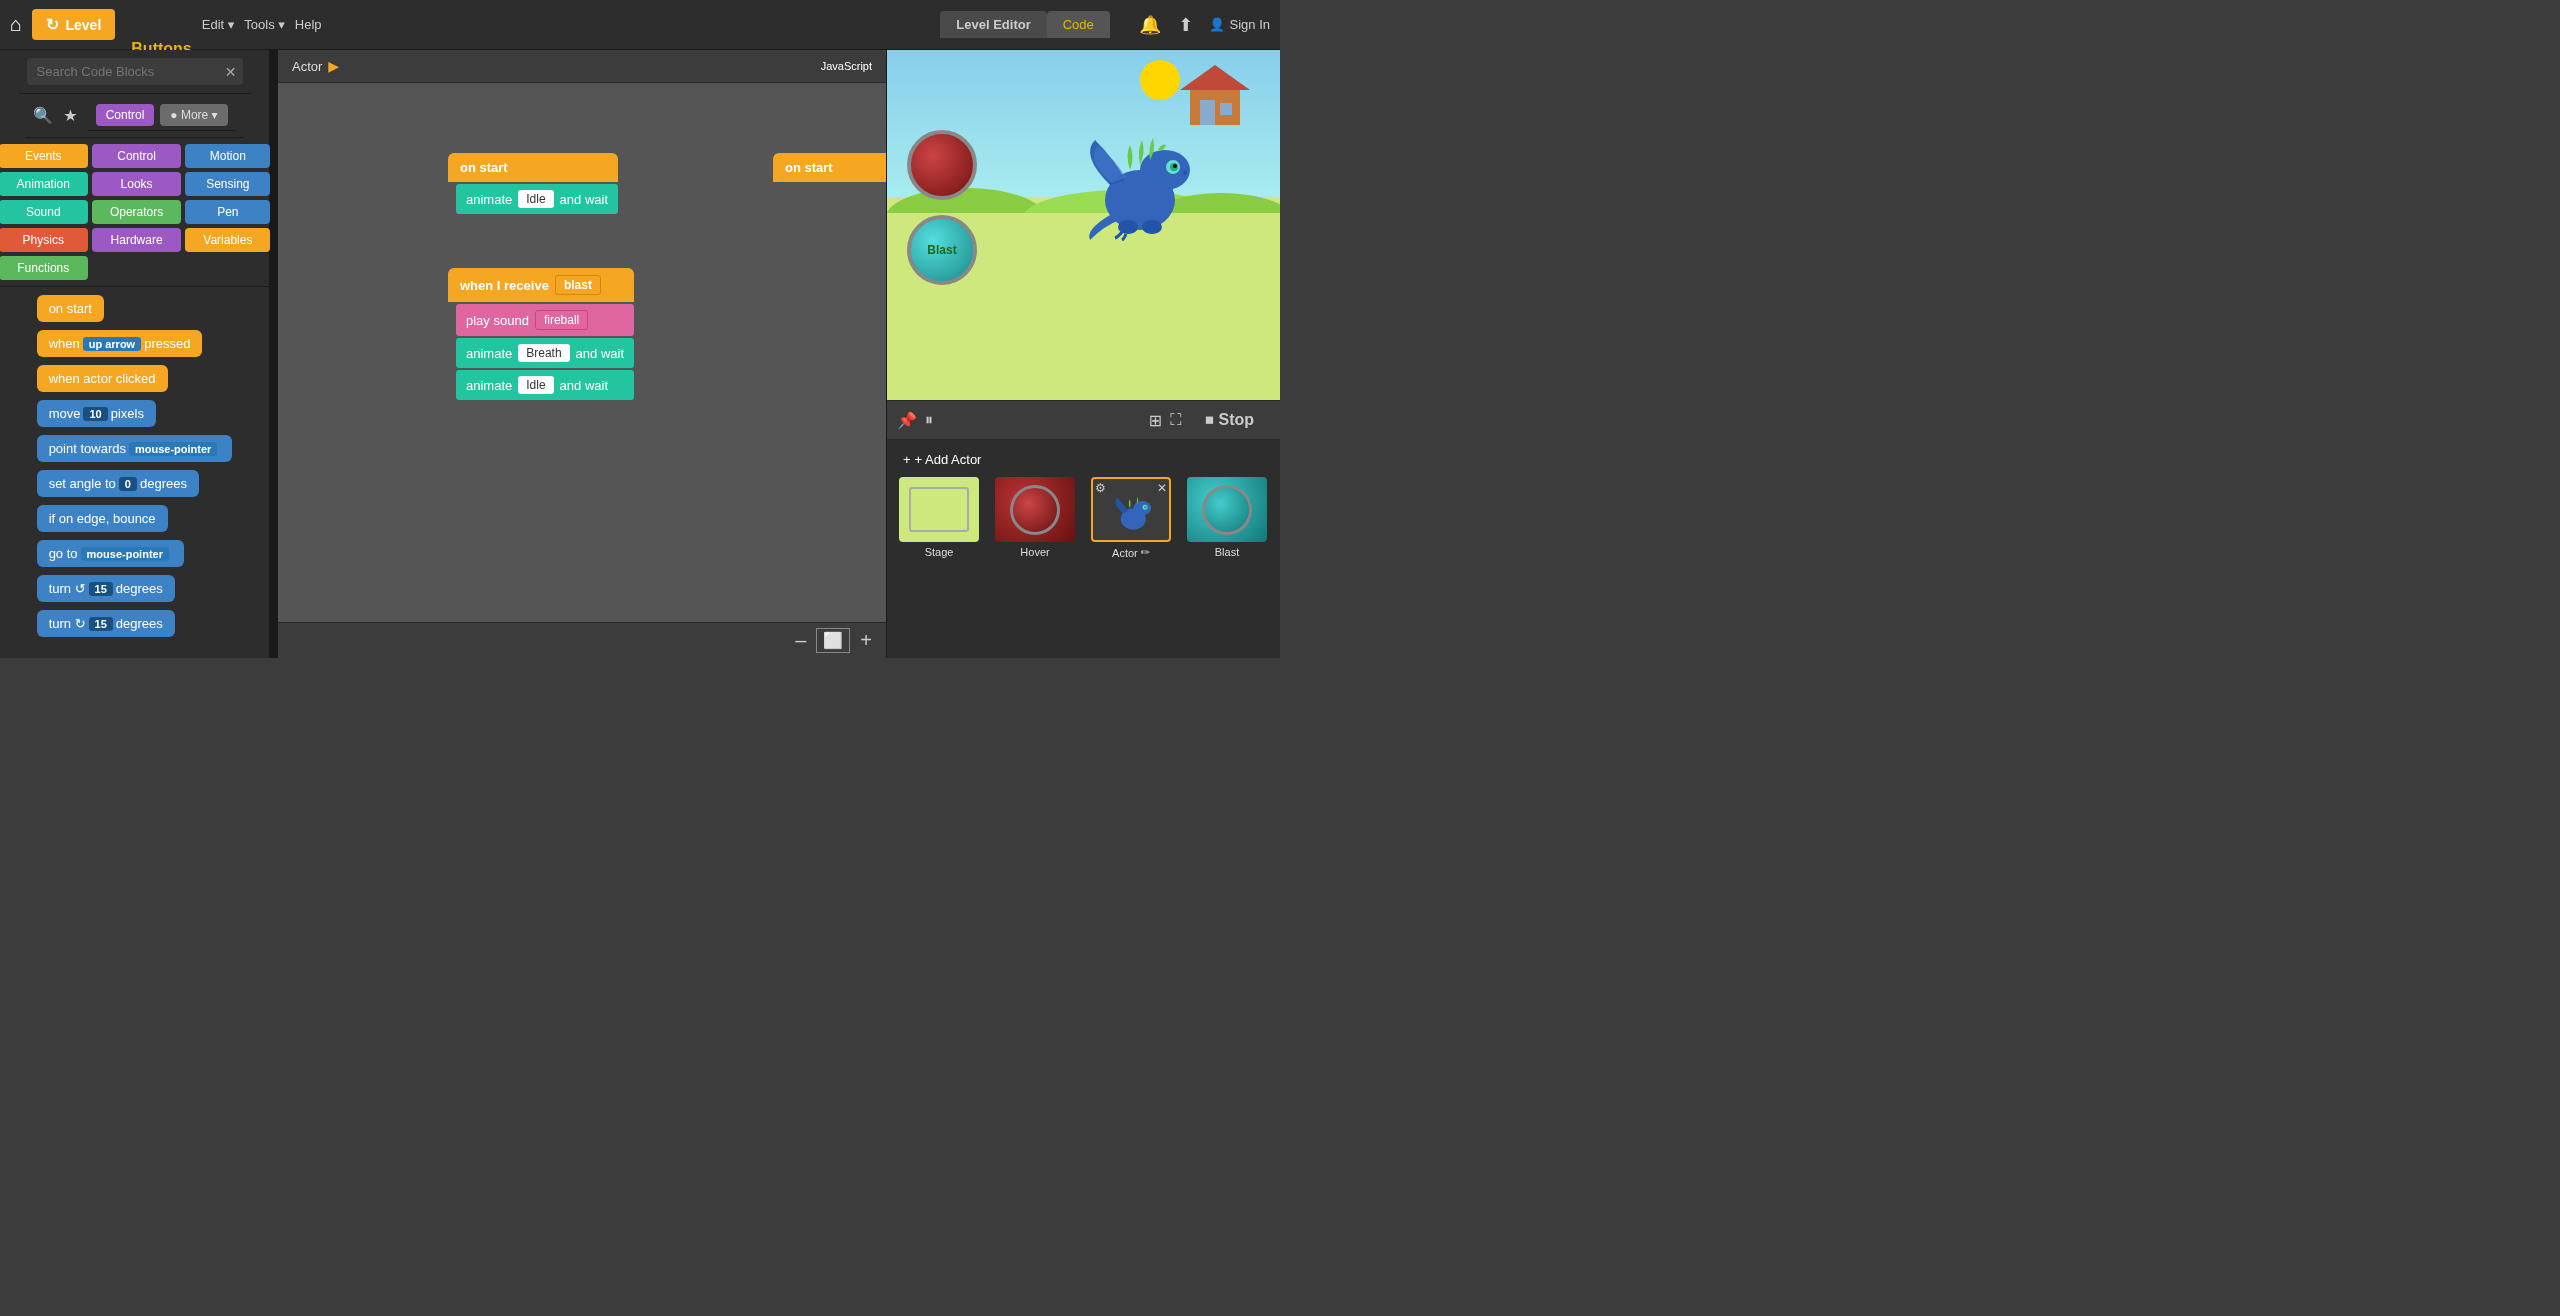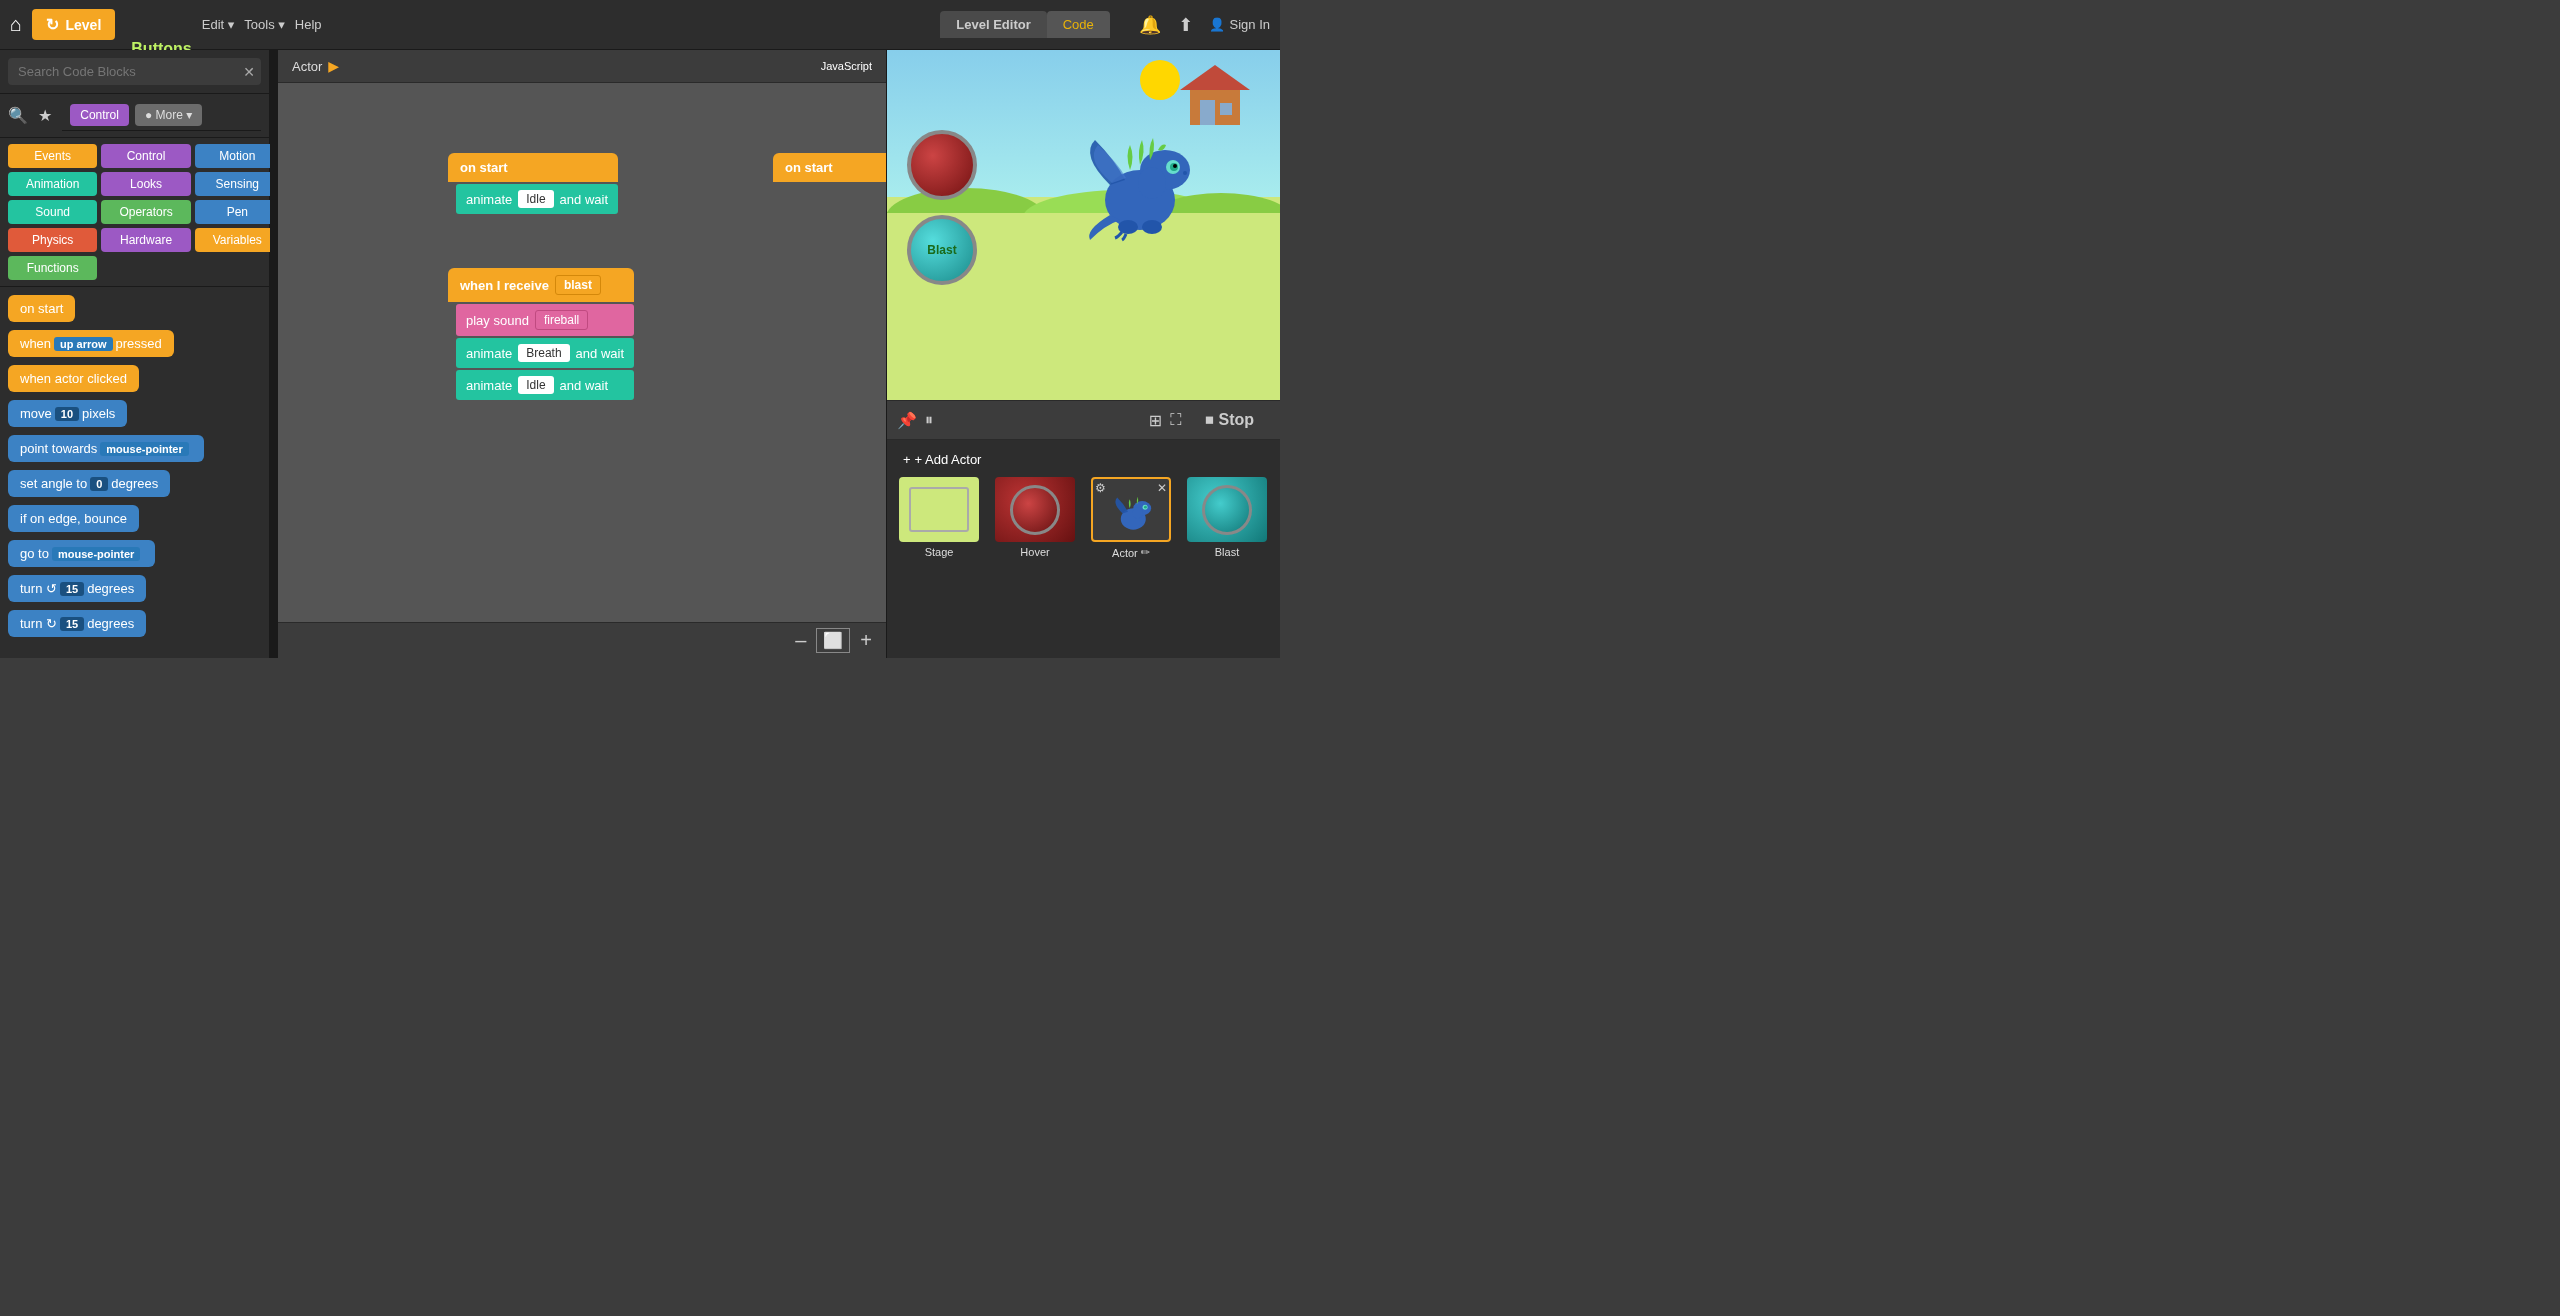--- a/index.html
+++ b/index.html
@@ -11,38 +11,38 @@
       border-bottom: 1px solid #1a1a1a;
     }
     #home-btn {
       background: none; border: none; cursor: pointer; color: #fff; font-size: 20px;
     }
     #save-btn {
       background: #f5a623; border: none; color: #fff; padding: 6px 14px; border-radius: 4px;
       font-size: 14px; font-weight: bold; cursor: pointer; display: flex; align-items: center; gap: 6px;
     }
     #save-btn .save-icon { font-size: 16px; }
-    #app-title { color: #bef264; font-size: 16px; font-weight: bold; margin-left: 6px; margin-top: 48px; }
+    #app-title { color: #eab308; font-size: 16px; font-weight: bold; margin-left: 6px; margin-top: 48px; }
     #menu-area { display: flex; gap: 10px; font-size: 13px; color: #ccc; }
     #menu-area span { cursor: pointer; }
     #tab-area { margin-left: auto; display: flex; align-items: center; }
     .tab-btn {
       padding: 6px 16px; font-size: 13px; cursor: pointer; border: none;
     }
     .tab-btn.inactive { background: #4a4a4a; color: #ccc; border-radius: 4px 4px 0 0; font-weight: bold; }
     .tab-btn.active { background: #555; color: #eab308; border-radius: 4px 4px 0 0; }
     #topbar-right { display: flex; align-items: center; gap: 16px; margin-left: 20px; }
     #topbar-right .icon-btn { background: none; border: none; color: #ccc; cursor: pointer; font-size: 18px; }
     #sign-in-btn { background: none; border: none; color: #ccc; cursor: pointer; font-size: 13px; display: flex; align-items: center; gap: 4px; }
 
     
     #main { display: flex; height: calc(658px - 50px); }
 
     
-    #left-panel { width: 270px; background: #2d2d2d; border-right: 1px solid #1a1a1a; display: flex; flex-direction: column; flex-shrink: 0; }
+    #left-panel { width: 270px; background: #2d2d2d; border-right: 1px solid #1a1a1a; display: flex; flex-direction: column; flex-shrink: 0; align-items: center; }
 
     
     #search-area { padding: 8px; background: #2d2d2d; border-bottom: 1px solid #1a1a1a; }
     #search-box {
       width: 100%; padding: 6px 30px 6px 10px; background: #3c3c3c; border: none; border-radius: 4px;
       color: #fff; font-size: 13px; outline: none;
     }
     #search-wrap { position: relative; }
     #search-clear { position: absolute; right: 6px; top: 50%; transform: translateY(-50%); cursor: pointer; color: #aaa; font-size: 14px; background: none; border: none; }
     #search-icons { display: flex; align-items: center; gap: 10px; padding: 6px 8px; border-bottom: 1px solid #1a1a1a; }

